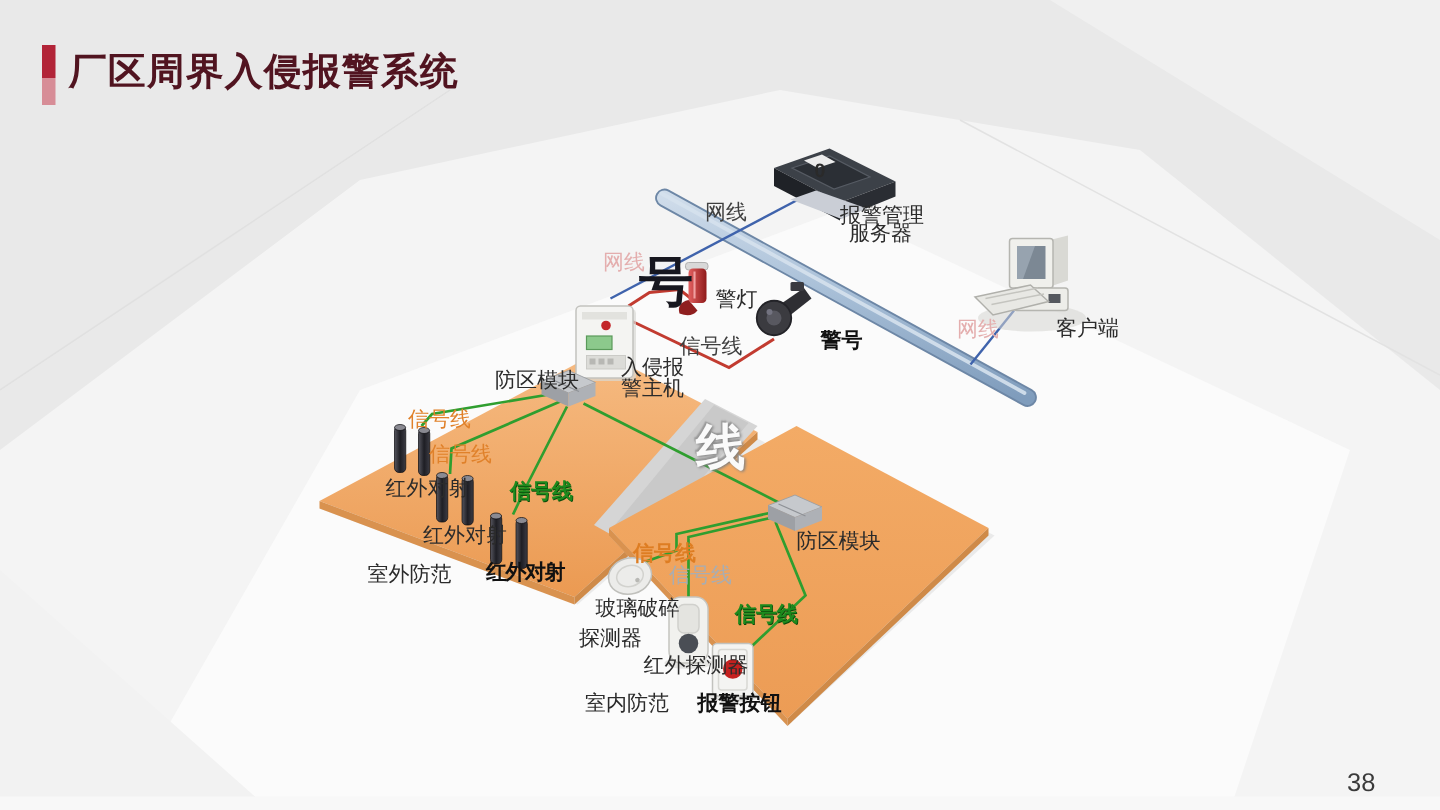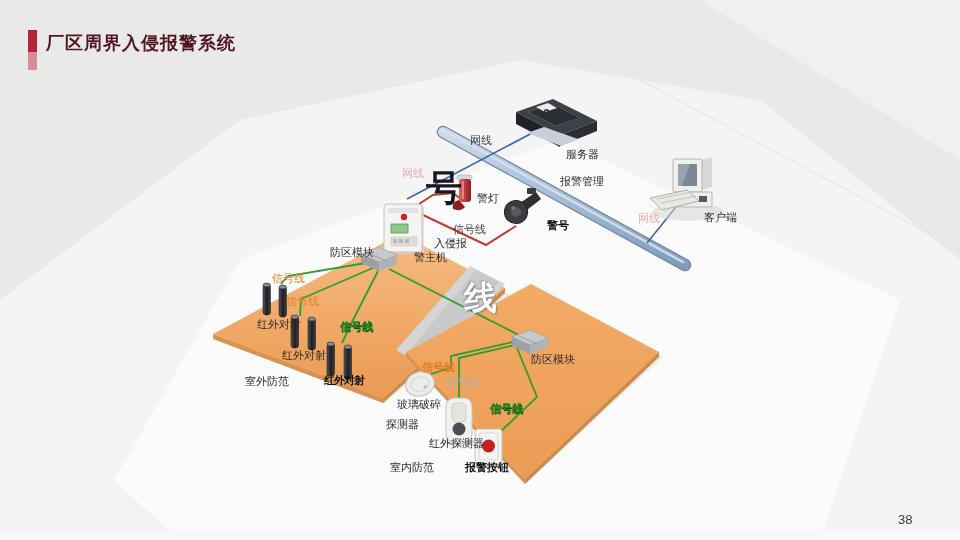--- a/index.html
+++ b/index.html
@@ -3,35 +3,35 @@
 <meta charset="utf-8">
 <style>
   html,body{margin:0;padding:0;background:#d8d8d8;}
   .stage{position:relative;width:960px;height:540px;background:#e9e9e9;overflow:hidden;
          font-family:"Liberation Sans","DejaVu Sans",sans-serif;}
   .stage svg{position:absolute;left:0;top:0;}
   
   .accent{position:absolute;left:28px;top:30px;width:9px;height:40px;}
   .accent .t{position:absolute;left:0;top:0;width:100%;height:55%;background:#b22438;}
   .accent .b{position:absolute;left:0;bottom:0;width:100%;height:45%;background:#d78d97;}
-  .title{position:absolute;left:46px;top:31px;font-size:18px;font-weight:bold;color:#511420;
+  .title{position:absolute;left:46px;top:31px;font-size:25px;font-weight:bold;color:#511420;
          letter-spacing:1px;white-space:nowrap;}
   
-  .lbl{position:absolute;font-size:11px;line-height:1.1;color:#2b2b2b;white-space:nowrap;}
+  .lbl{position:absolute;font-size:14px;line-height:1.1;color:#2b2b2b;white-space:nowrap;}
   .bold{font-weight:bold;color:#111;}
   .orange{color:#e0812a;}
   .orange.bold{color:#de7d22;}
   .green{color:#1d8a1d;font-weight:bold;text-shadow:0.5px 0.5px 0 #0c4a0c;}
   .gray{color:#a8adb2;}
   .faint{color:#e4aeae;}
   .dark{color:#3f3f3f;}
   .big-dark{position:absolute;font-size:36px;font-weight:bold;color:#17171f;line-height:1;}
   .big-white{position:absolute;font-size:33px;font-weight:bold;color:#fafafa;line-height:1;
              text-shadow:1px 1px 2px #808080,-1px -1px 1px #9a9a9a;}
-  .page-num{position:absolute;left:898px;top:512px;font-size:13px;color:#3a3a3a;}
+  .page-num{position:absolute;left:898px;top:512px;font-size:17px;color:#3a3a3a;}
 </style>
 </head>
 <body>
 
 <div class="stage">
 
   <svg width="960" height="540" viewBox="0 0 960 540">
     <defs>
       <linearGradient id="gOrange" x1="0" y1="0" x2="0" y2="1">
         <stop offset="0" stop-color="#f6bb82"></stop>
@@ -220,32 +220,32 @@
 
   <div class="accent">
     <div class="t"></div>
       <div class="b"></div>
   </div>
   <div class="title">厂区周界入侵报警系统</div>
 
   <div class="big-dark" style="left:426px;top:170px;">号</div>
   <div class="big-white" style="left:464px;top:281px;">线</div>
 
-  <div class="lbl" style="left:560px;top:136px;margin-top:39px;">报警管理</div>
+  <div class="lbl" style="left:560px;top:136px;">报警管理</div>
   <div class="lbl" style="left:566px;top:148px;text-align:center;">服务器</div>
   <div class="lbl dark" style="left:470px;top:134px;">网线</div>
   <div class="lbl faint" style="left:402px;top:167px;">网线</div>
   <div class="lbl faint" style="left:638px;top:212px;">网线</div>
   <div class="lbl" style="left:704px;top:211px;">客户端</div>
 
   <div class="lbl" style="left:477px;top:192px;">警灯</div>
   <div class="lbl bold" style="left:547px;top:219px;">警号</div>
   <div class="lbl dark" style="left:453px;top:223px;">信号线</div>
 
-  <div class="lbl" style="left:434px;top:237px;">入侵报</div>
+  <div class="lbl" style="left:414px;top:237px;">入侵报</div>
   <div class="lbl" style="left:414px;top:251px;">警主机</div>
 
   <div class="lbl" style="left:330px;top:246px;">防区模块</div>
   <div class="lbl orange" style="left:272px;top:272px;">信号线</div>
   <div class="lbl orange" style="left:286px;top:295px;">信号线</div>
   <div class="lbl green" style="left:340px;top:320px;">信号线</div>
 
   <div class="lbl" style="left:257px;top:318px;">红外对射</div>
   <div class="lbl" style="left:282px;top:349px;">红外对射</div>
   <div class="lbl bold" style="left:324px;top:374px;letter-spacing:-1px;">红外对射</div>

